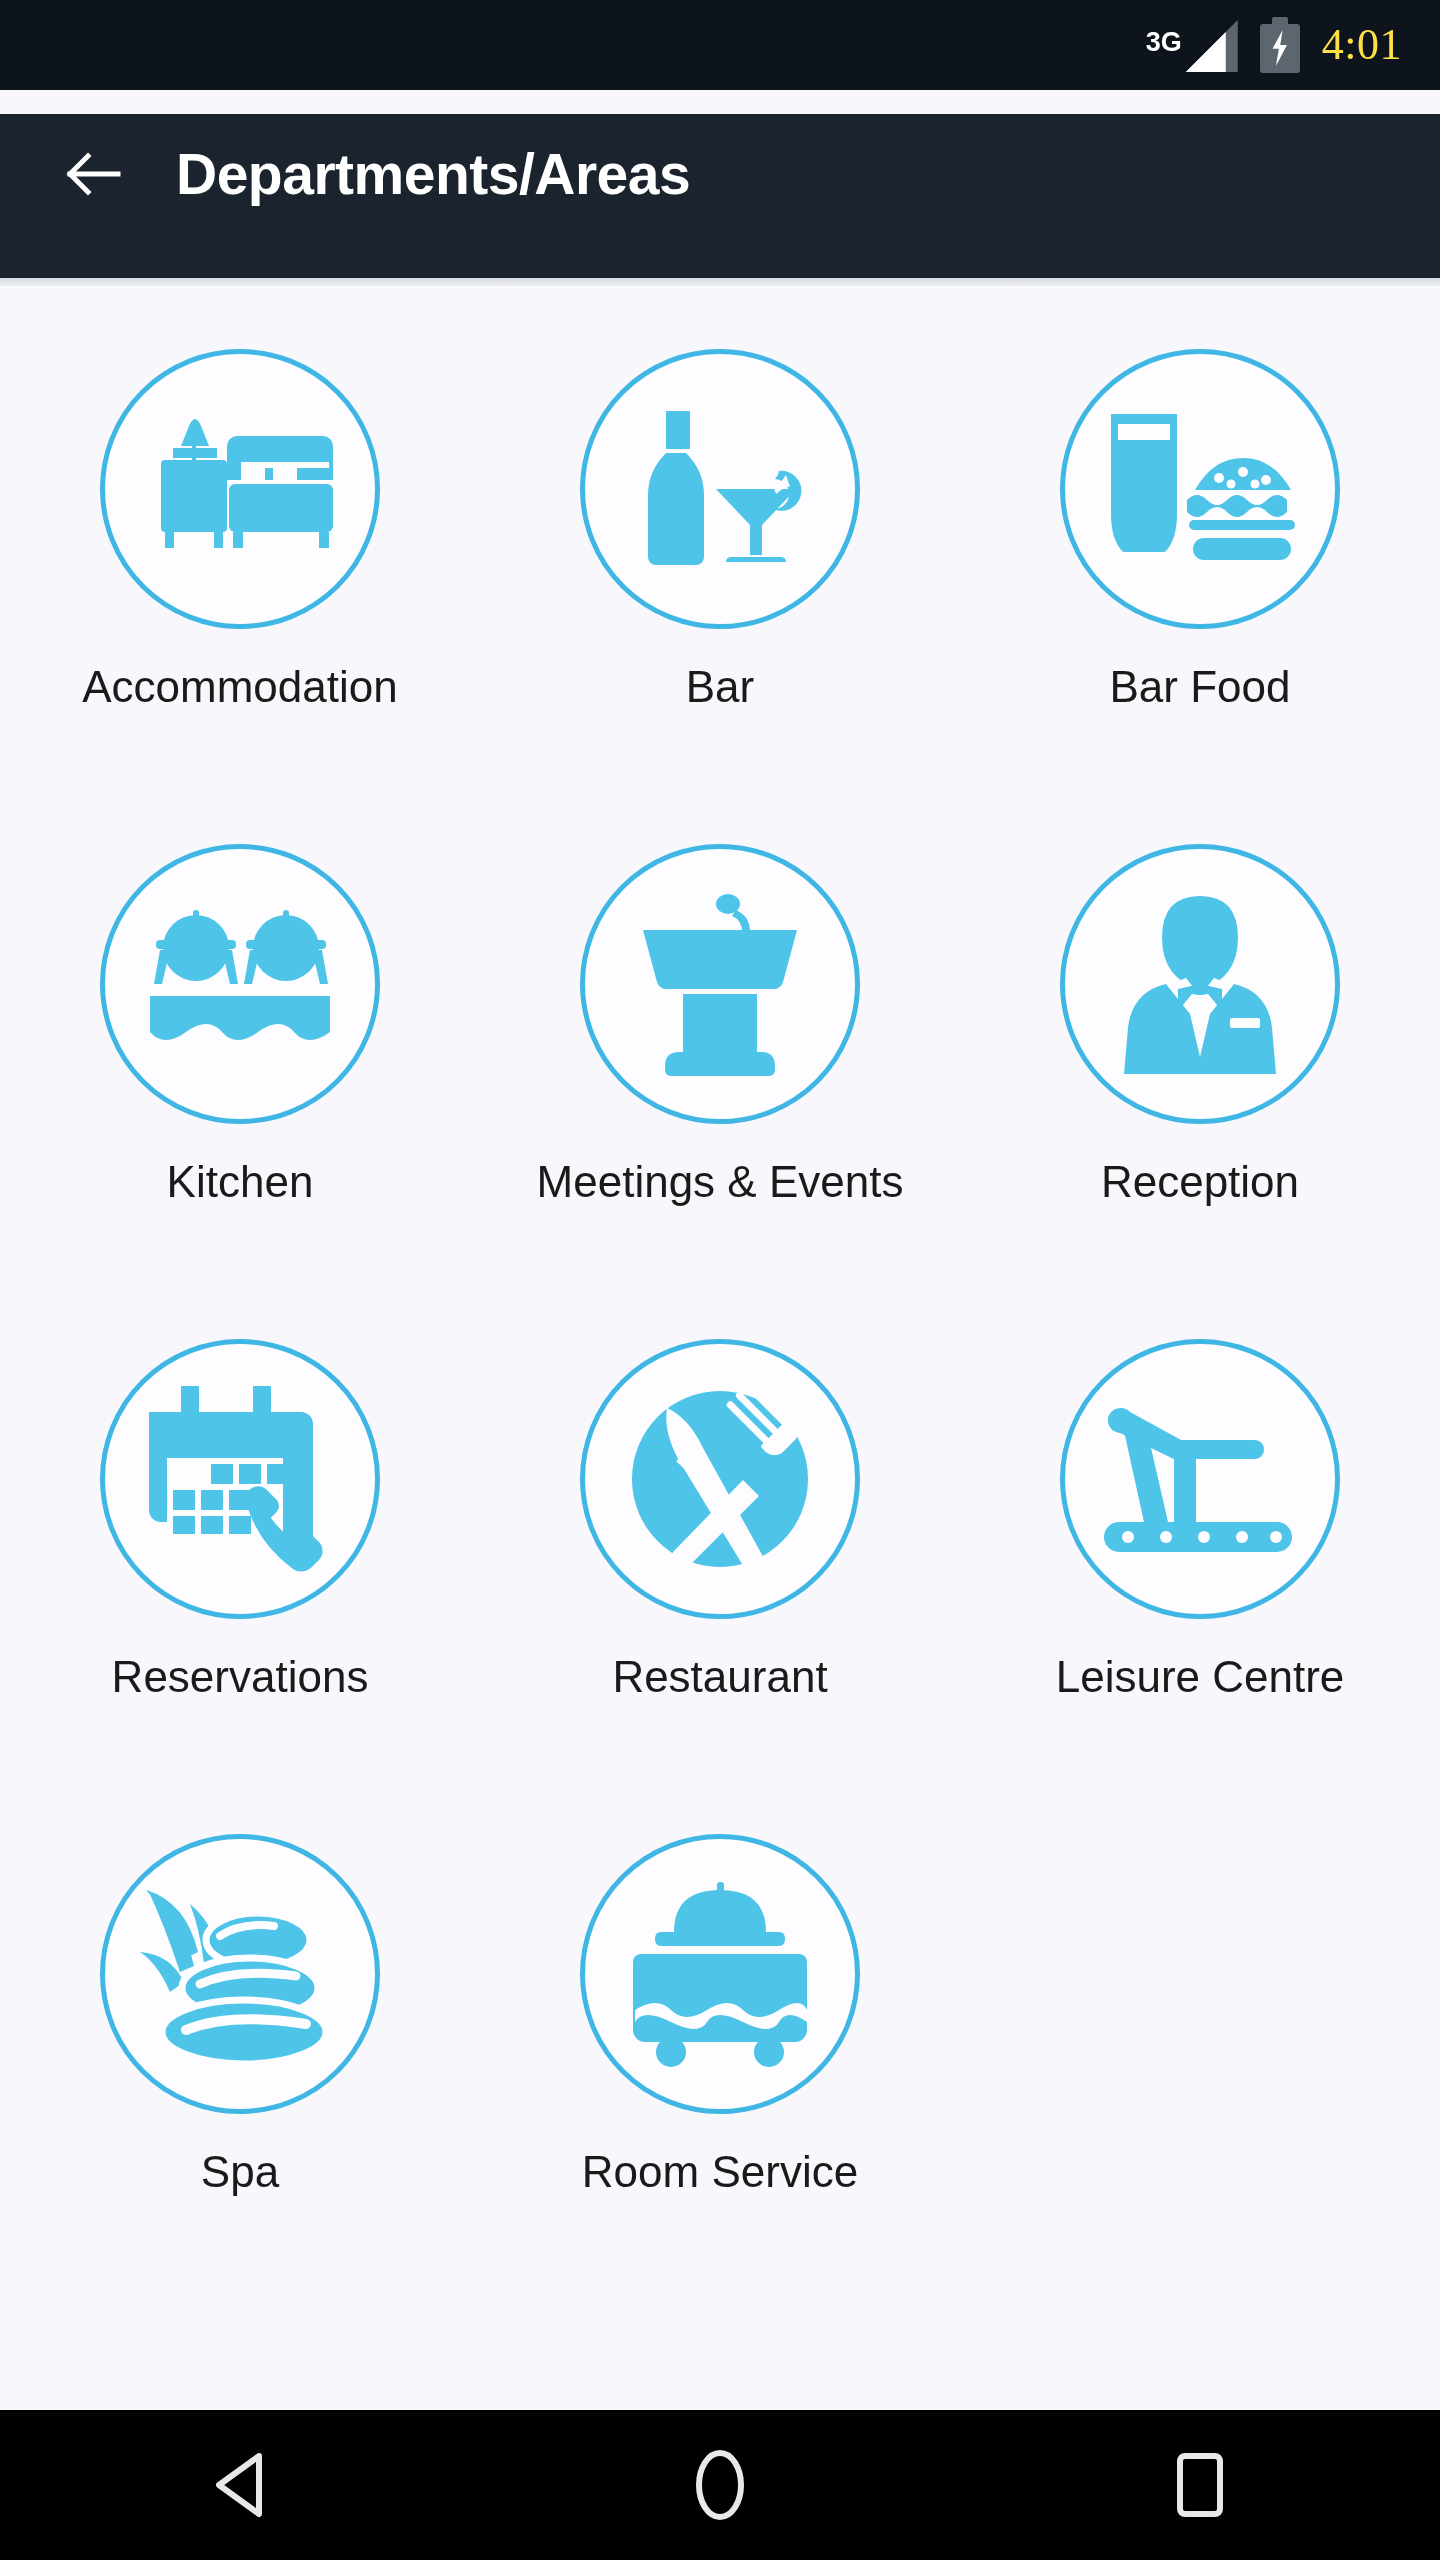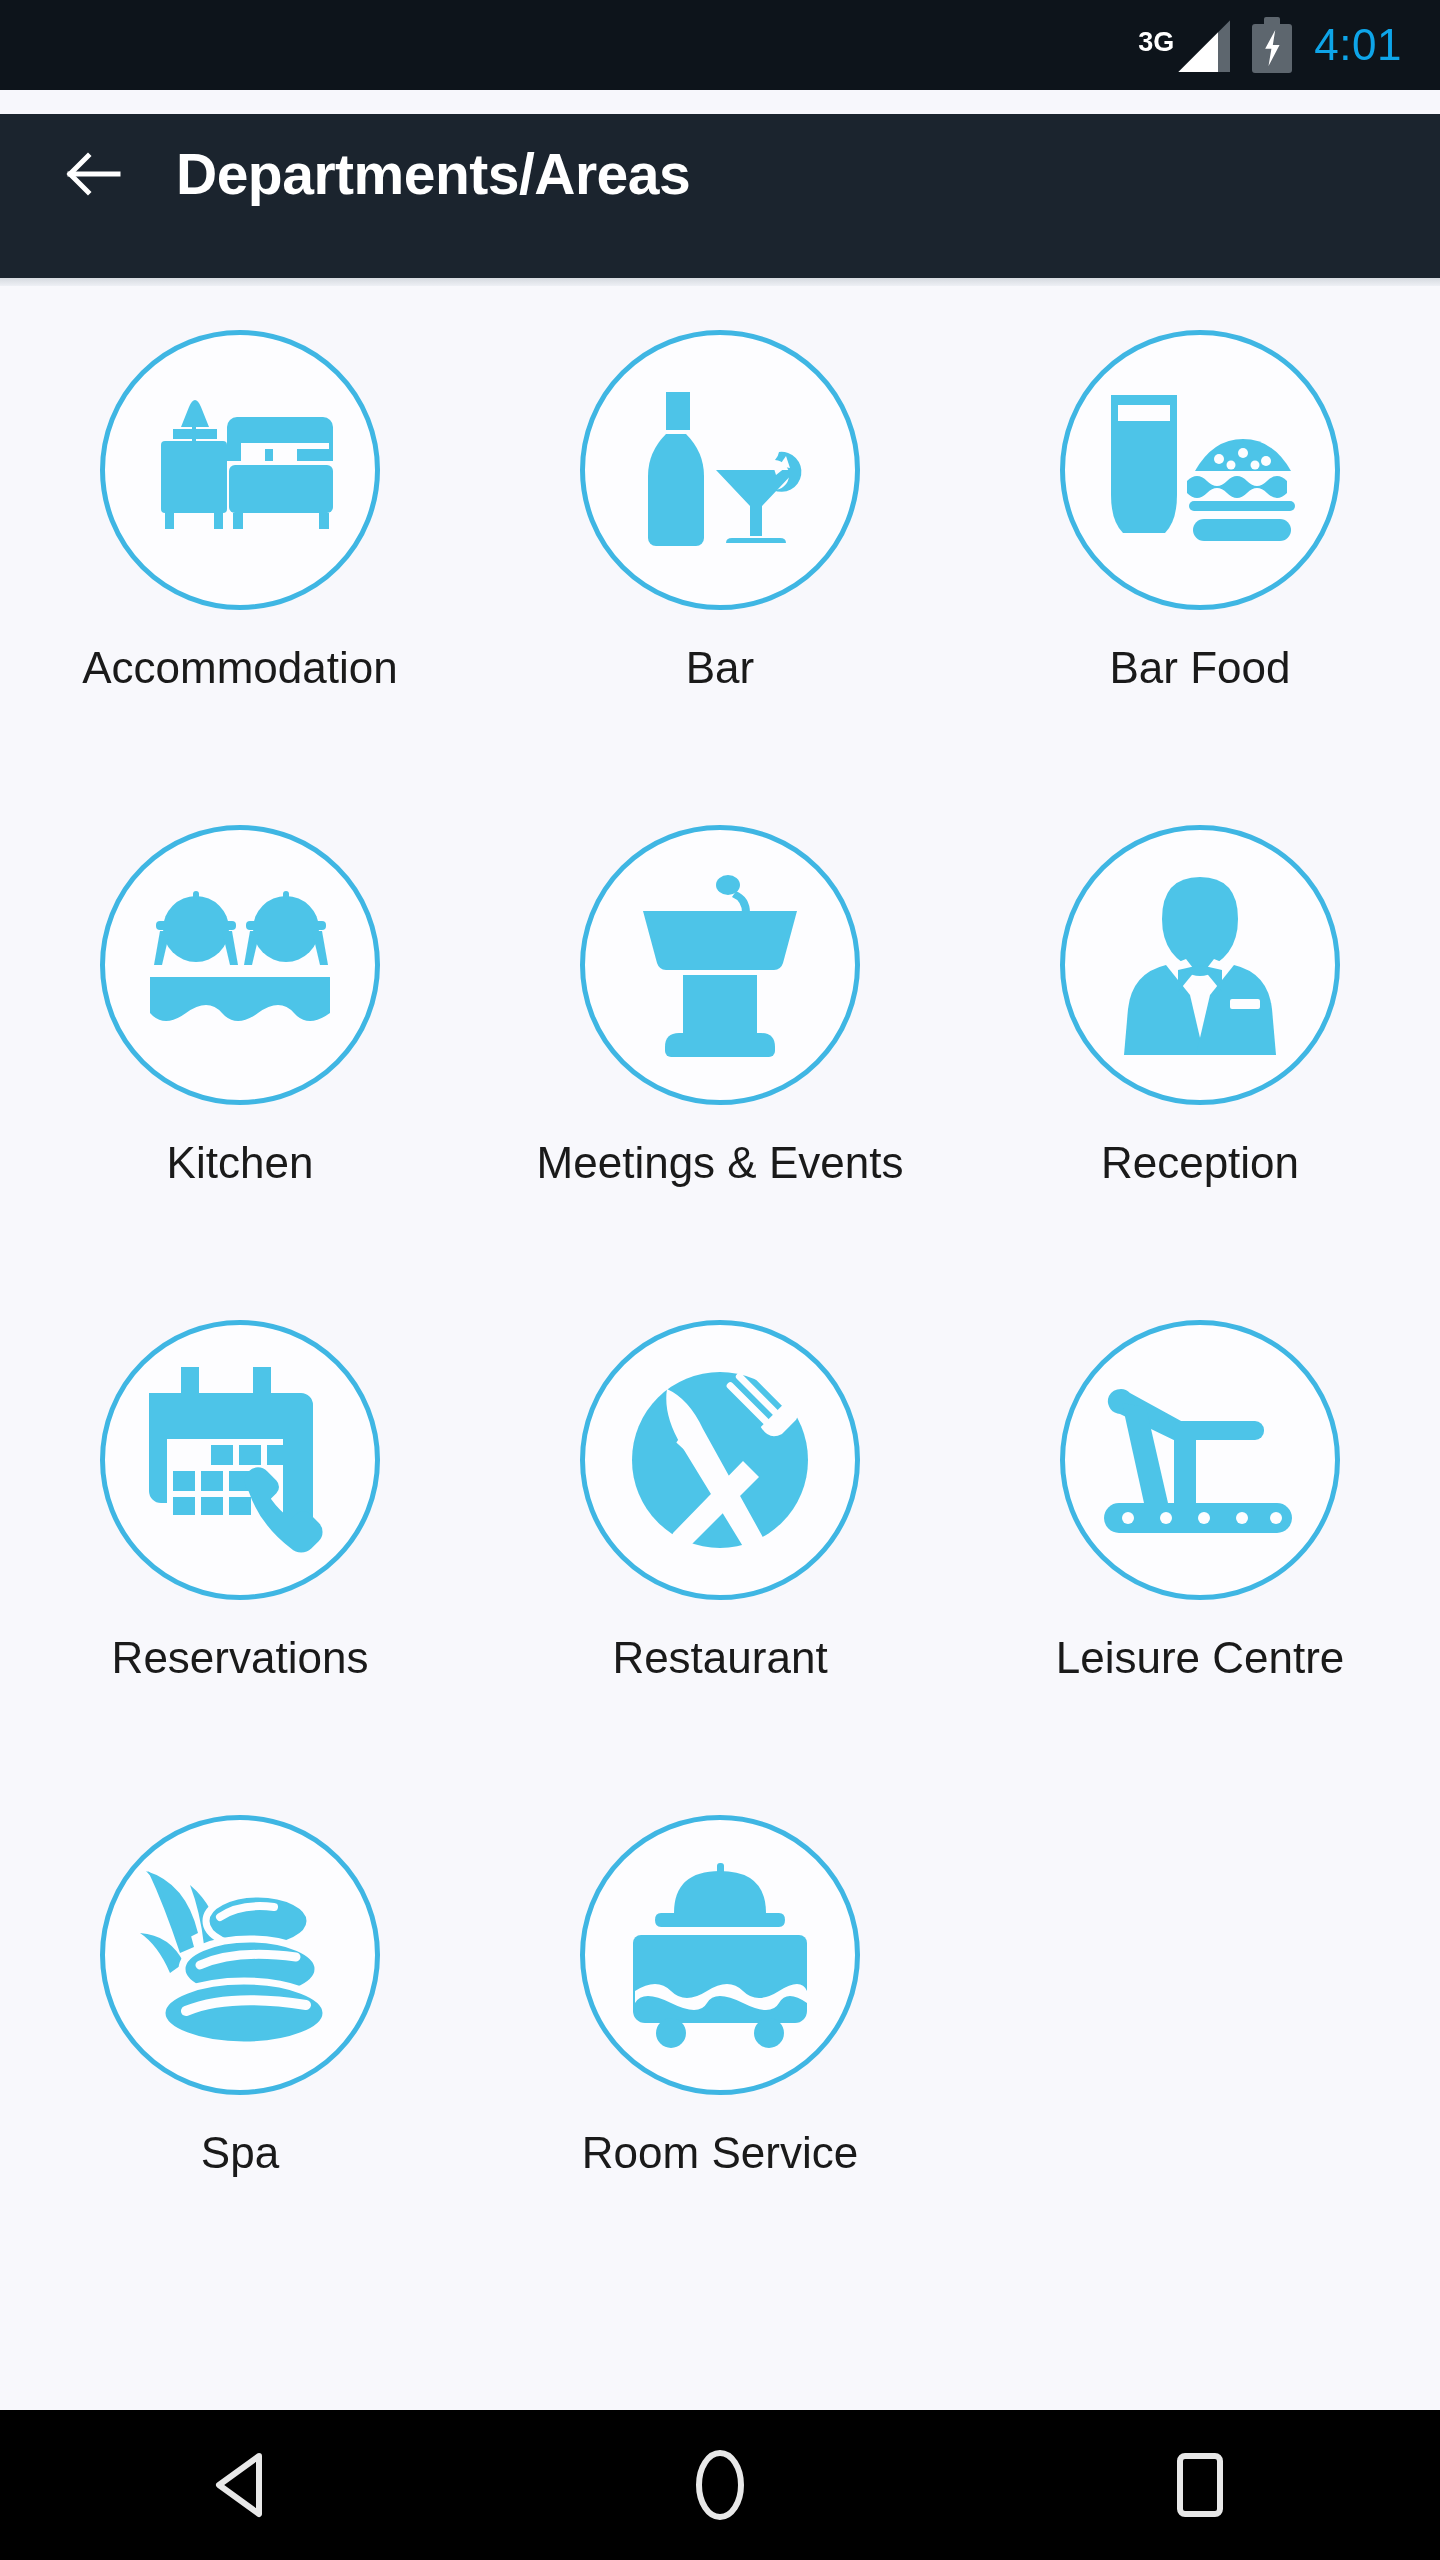--- a/index.html
+++ b/index.html
@@ -30,38 +30,38 @@
     background:#ffffff;
     clip-path:polygon(100% 0, 100% 100%, 0 100%);
   }
   .sb-batt { position:relative; width:40px; height:56px; }
   .batt-body { position:absolute; left:0; top:7px; width:40px; height:49px; background:#5d666e; border-radius:3px; }
   .batt-cap { position:absolute; left:12px; top:0; width:16px; height:9px; background:#5d666e; border-radius:2px 2px 0 0; }
   .batt-bolt {
     position:absolute; left:8px; top:13px; width:24px; height:36px; background:#ffffff;
     clip-path:polygon(62% 0, 20% 52%, 46% 52%, 34% 100%, 80% 42%, 52% 42%);
   }
-  .sb-time { color:#0ea5e9; font-size:44px; letter-spacing:0.5px; line-height:1; }
+  .sb-time { color:#fde047; font-size:44px; letter-spacing:0.5px; line-height:1;font-family:Liberation Serif, serif; }
 
   
   .appbar { background:#1b242e; flex:0 0 length; padding:0 0 44px 0;margin-top:24px; }
   .appbar-top { height:120px; display:flex; align-items:center; padding-left:62px; gap:52px; }
   .back-arrow { width:62px; height:62px; position:relative; flex:0 0 62px; cursor:pointer; }
   .back-arrow svg { display:block; }
   .appbar-title { color:#ffffff; font-size:57px; font-weight:bold; letter-spacing:-0.5px; }
   .appbar-sub {
     color:#c3cbd2; font-size:40px; line-height:1.33;
     padding:34px 60px 0 58px; max-width:1400px;
   }
 
   
   .hdr-shadow { flex:0 0 8px; background:linear-gradient(#d6dae0,#eef0f5); }
 
   
-  .grid-wrap { flex:1 1 auto; background:#f8f8fc; padding-top:16px; overflow:hidden; }
+  .grid-wrap { flex:1 1 auto; background:#f8f8fc; padding-top:35px; overflow:hidden; }
   .grid {
     display:grid; grid-template-columns:repeat(3,1fr);
     grid-auto-rows:495px;
   }
   .cell {
     display:flex; flex-direction:column; align-items:center; justify-content:flex-start;
     padding-top:28px; cursor:pointer;
   }
   .circle {
     width:280px; height:280px; border-radius:50%;

